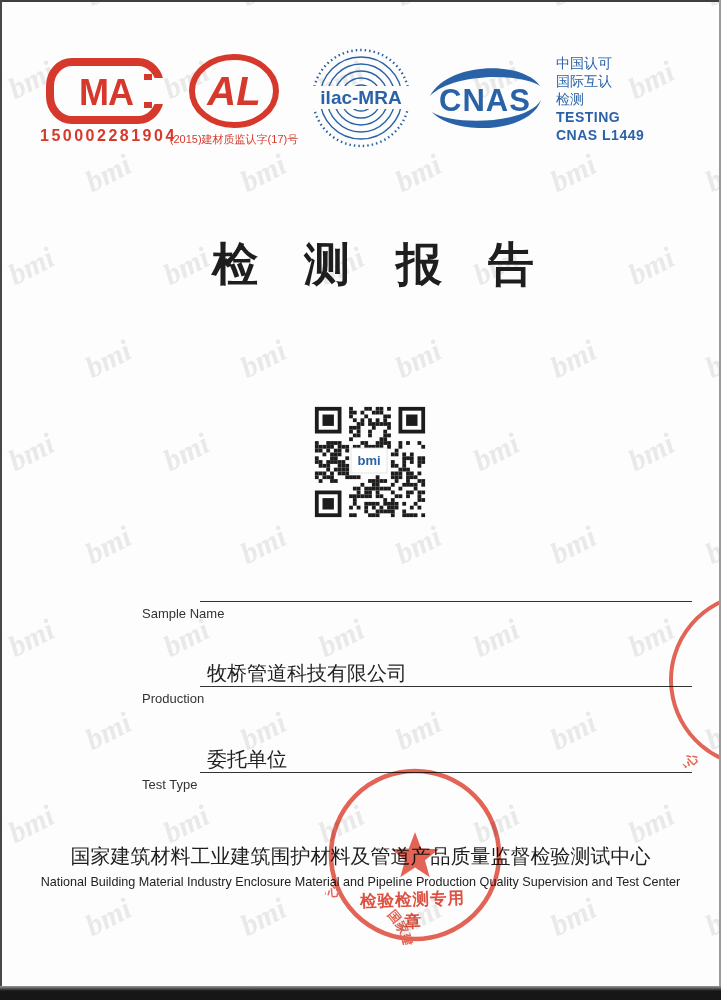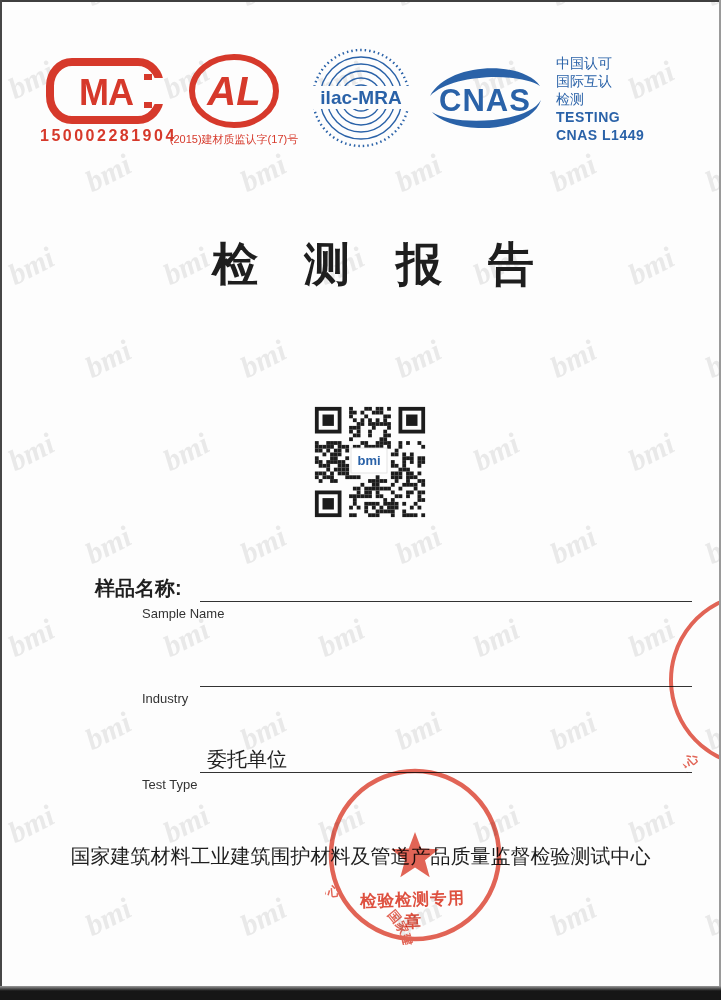--- a/index.html
+++ b/index.html
@@ -424,32 +424,33 @@
           <rect x="96.1" y="12.5" width="11.399999999999999" height="11.399999999999999"></rect>
           <rect x="4.9" y="88.5" width="26.599999999999998" height="26.599999999999998"></rect>
           <rect x="8.7" y="92.3" width="19" height="19" fill="#fdfdfd"></rect>
           <rect x="12.5" y="96.1" width="11.399999999999999" height="11.399999999999999"></rect>
         </g>
       <rect x="41" y="46" width="36" height="25" fill="#ffffff" stroke="#dddddd" stroke-width="0.8"></rect>
       <text x="59" y="63" text-anchor="middle" font-size="13" font-weight="bold" fill="#2a62a8">bmi</text>
     </svg>
   </div>
 
-  <div class="abs field-label" style="top:575px">样品名称:</div>
   <div class="abs field-line" style="top:600px"></div>
   <div class="abs field-sub" style="top:606px">Sample Name</div>
 
+  <div class="abs field-value" style="top:660px">牧桥管道科技有限公司</div>
   <div class="abs field-line" style="top:685px"></div>
-  <div class="abs field-sub" style="top:691px">Industry</div>
+  <div class="abs field-sub" style="top:691px">Production</div>
 
   <div class="abs field-value" style="top:746px">委托单位</div>
   <div class="abs field-line" style="top:771px"></div>
   <div class="abs field-sub" style="top:777px">Test Type</div>
 
   <div class="abs center-cn">国家建筑材料工业建筑围护材料及管道产品质量监督检验测试中心</div>
+  <div class="abs center-en">National Building Material Industry Enclosure Material and Pipeline Production Quality Supervision and Test Center</div>
 
   <svg class="abs seal" style="left:325px;top:765px" width="180" height="180" viewBox="0 0 180 180">
     <circle cx="90" cy="90" r="84" fill="none" stroke="#e0503f" stroke-width="4.5"></circle>
     <polygon points="90,67 96.2,83.5 113.8,84.3 100,95.2 104.7,112.2 90,102.5 75.3,112.2 80,95.2 66.2,84.3 83.8,83.5" fill="#e0503f"></polygon>
     <path id="sealArc" d="M 62.1,149.8 A 66,66 0 1 1 62.0,149.7" fill="none"></path>
     <text font-size="12.5" fill="#e0503f" font-weight="bold">
       <textPath href="#sealArc">国家建筑材料工业建筑围护材料及管道产品质量监督检验测试中心</textPath>
     </text>
   </svg>
   <div class="abs seal-bottom-text">检验检测专用章</div>

